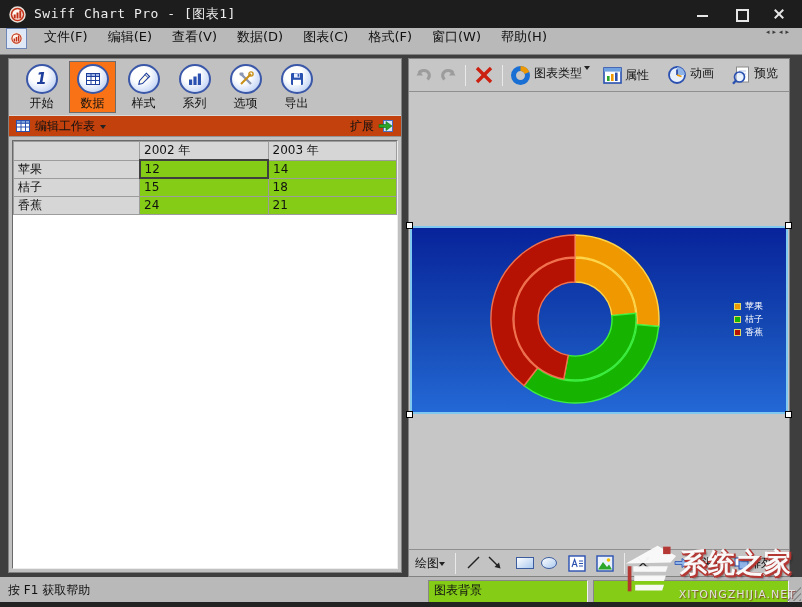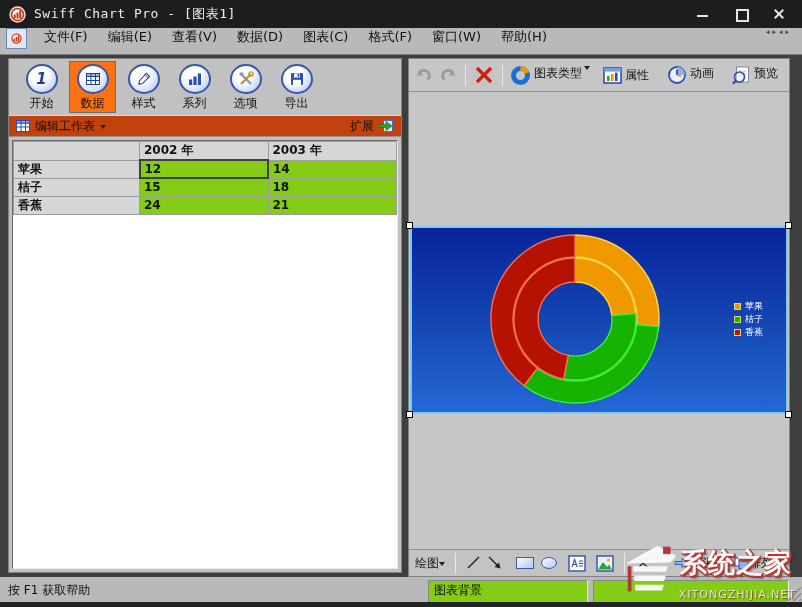--- a/index.html
+++ b/index.html
@@ -32,21 +32,21 @@
   .rcircle{width:32px;height:32px;border-radius:50%;border:2px solid #3A57A8;background:radial-gradient(circle at 38% 32%,#FFFFFF 34%,#D2DFF8 68%,#9DB6E6 100%);display:flex;align-items:center;justify-content:center;margin-top:2px}
   .rlabel{font-size:12px;margin-top:1px}
   .num1{font-weight:bold;font-size:15px;color:#1E3E9C;font-style:italic}
 
   .ws-header{height:22px;background:#c2410c;border-top:1px solid #D9D9D9;border-bottom:1px solid #949494;display:flex;align-items:center;font-size:12px;padding:0 7px;gap:5px}
   .caret{width:0;height:0;border-left:3.5px solid transparent;border-right:3.5px solid transparent;border-top:4px solid #222;margin-top:1px}
   .expand-group{margin-left:auto;display:flex;align-items:center;gap:4px;cursor:pointer}
 
   .ws-area{position:absolute;left:3px;top:81px;right:3px;bottom:3px;background:#FFF;border:1px solid;border-color:#6A6A6A #ECECEC #ECECEC #6A6A6A;overflow:hidden}
   table.ws{border-collapse:collapse;width:100%;table-layout:fixed;font-size:12px}
-  table.ws th,table.ws td{border:1px solid #9C9C9C;height:17px;padding:0 4px;font-weight:bold;text-align:left;white-space:nowrap;overflow:hidden}
+  table.ws th,table.ws td{border:1px solid #9C9C9C;height:17px;padding:0 4px;font-weight:normal;text-align:left;white-space:nowrap;overflow:hidden}
   table.ws th{background:#D6D6D6}
   table.ws td{background:#84cc16;cursor:cell}
   table.ws td.sel{border:2px solid #3F3F3F}
 
   
   .panel-right{position:absolute;left:408px;top:58px;width:382px;height:519px;background:#C6C6C6;border:1px solid #828282}
   .rtoolbar{height:33px;border-bottom:1px solid #8F8F8F;display:flex;align-items:center;padding:0 3px;font-size:12px}
   .tsep{width:1px;height:21px;background:#898989;border-right:1px solid #E9E9E9;margin:0 5px;flex:0 0 auto}
   .tbtn{display:flex;align-items:flex-start;padding:2px 2px;cursor:pointer;flex:0 0 auto}
   .tbtn .lbl{margin:0 2px 0 3px;white-space:nowrap}

